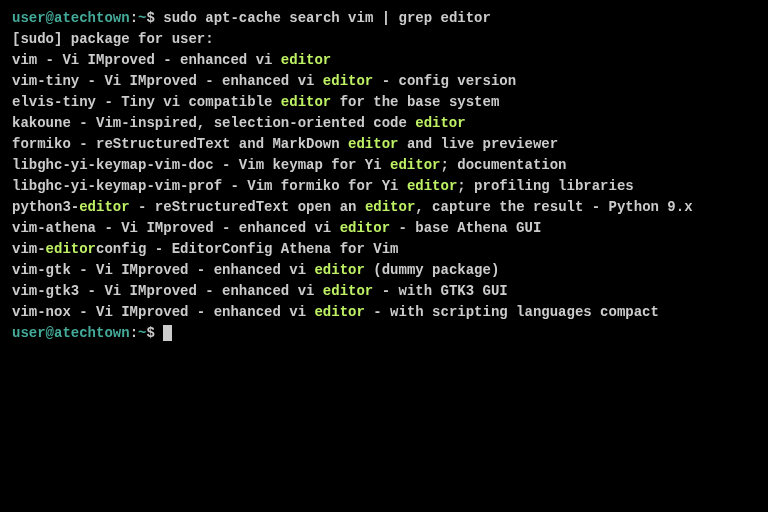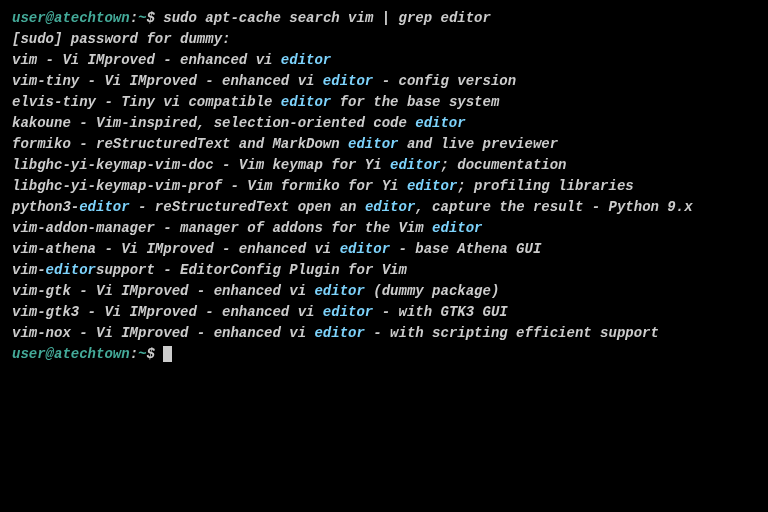--- a/index.html
+++ b/index.html
@@ -10,52 +10,50 @@
       font-size: 14px;
       line-height: 1.5;
       color: #ccc;
       width: 768px;
       height: 512px;
       box-sizing: border-box;
       font-weight: bold;
     }
     .line {
       white-space: pre-wrap;
-      font-style: italic;
     }
     .prompt-user { color: #4a9; }
     .prompt-path { color: #4a9; }
     .prompt-sep { color: #ccc; }
     .cmd { color: #ccc; }
-    .hl { color: #7dd3fc; font-weight: bold; }
+    .hl { color: #bef264; font-weight: bold; }
     .cursor {
       display: inline-block;
       width: 9px;
       height: 16px;
       background: #ccc;
       vertical-align: text-bottom;
     }
   </style>
 </head>
 <body>
 
 <div class="line"><span class="prompt-user">user@atechtown</span><span class="prompt-sep">:</span><span class="prompt-path">~</span><span class="prompt-sep">$ </span><span class="cmd">sudo apt-cache search vim | grep editor</span></div>
 
-<div class="line">[sudo] password for dummy:</div>
+<div class="line">[sudo] package for user:</div>
 
 <div id="results">
     <div class="line"><span>vim - Vi IMproved - enhanced vi </span><span class="hl">editor</span><span></span></div>
     <div class="line"><span>vim-tiny - Vi IMproved - enhanced vi </span><span class="hl">editor</span><span> - config version</span></div>
     <div class="line"><span>elvis-tiny - Tiny vi compatible </span><span class="hl">editor</span><span> for the base system</span></div>
     <div class="line"><span>kakoune - Vim-inspired, selection-oriented code </span><span class="hl">editor</span><span></span></div>
     <div class="line"><span>formiko - reStructuredText and MarkDown </span><span class="hl">editor</span><span> and live previewer</span></div>
     <div class="line"><span>libghc-yi-keymap-vim-doc - Vim keymap for Yi </span><span class="hl">editor</span><span>; documentation</span></div>
     <div class="line"><span>libghc-yi-keymap-vim-prof - Vim formiko for Yi </span><span class="hl">editor</span><span>; profiling libraries</span></div>
     <div class="line"><span>python3-</span><span class="hl">editor</span><span> - reStructuredText open an </span><span class="hl">editor</span><span>, capture the result - Python 9.x</span></div>
-    <div class="line"><span>vim-addon-manager - manager of addons for the Vim </span><span class="hl">editor</span><span></span></div>
     <div class="line"><span>vim-athena - Vi IMproved - enhanced vi </span><span class="hl">editor</span><span> - base Athena GUI</span></div>
-    <div class="line"><span>vim-</span><span class="hl">editor</span><span>support - EditorConfig Plugin for Vim</span></div>
+    <div class="line"><span>vim-</span><span class="hl">editor</span><span>config - EditorConfig Athena for Vim</span></div>
     <div class="line"><span>vim-gtk - Vi IMproved - enhanced vi </span><span class="hl">editor</span><span> (dummy package)</span></div>
     <div class="line"><span>vim-gtk3 - Vi IMproved - enhanced vi </span><span class="hl">editor</span><span> - with GTK3 GUI</span></div>
-    <div class="line"><span>vim-nox - Vi IMproved - enhanced vi </span><span class="hl">editor</span><span> - with scripting efficient support</span></div>
+    <div class="line"><span>vim-nox - Vi IMproved - enhanced vi </span><span class="hl">editor</span><span> - with scripting languages compact</span></div>
   </div>
 
 <div class="line"><span class="prompt-user">user@atechtown</span><span class="prompt-sep">:</span><span class="prompt-path">~</span><span class="prompt-sep">$ </span><span class="cursor"></span></div>
 
 </body></html>

